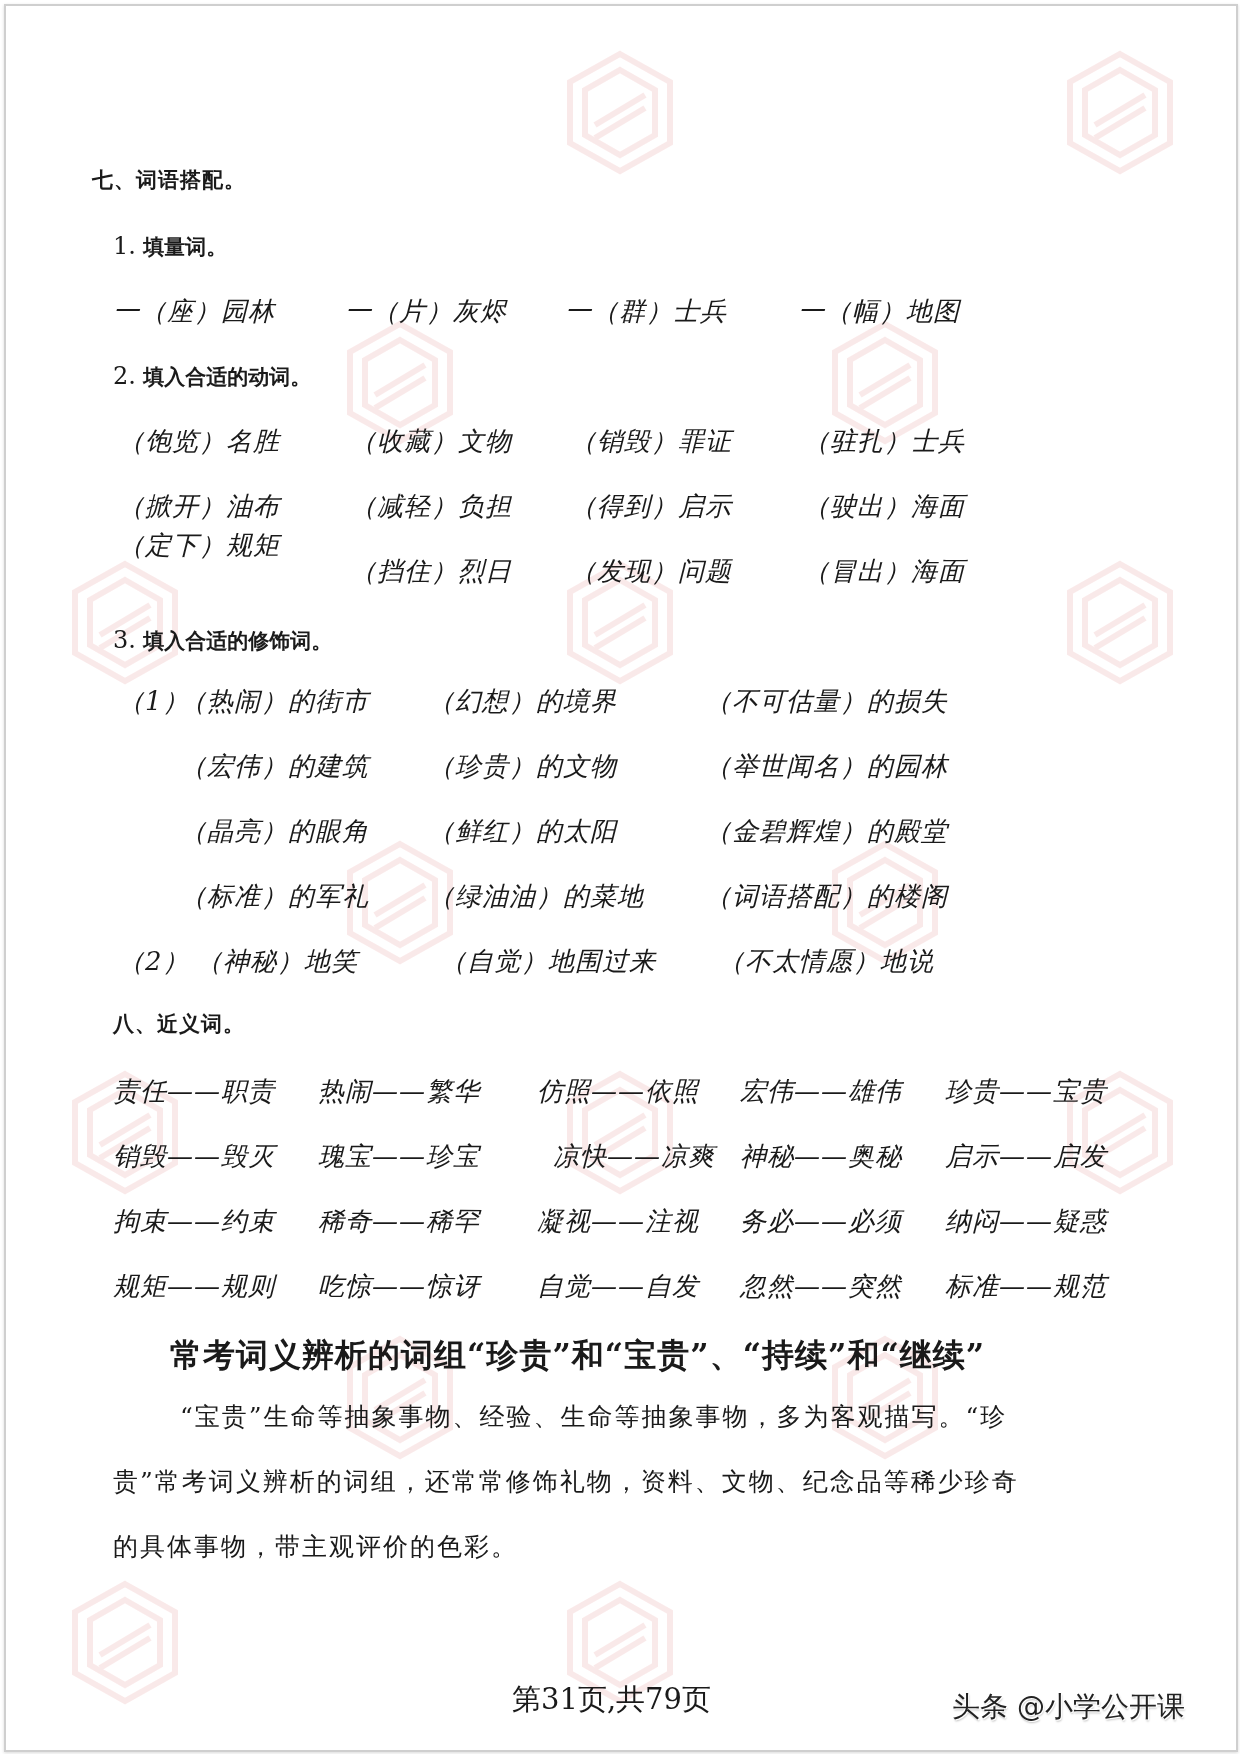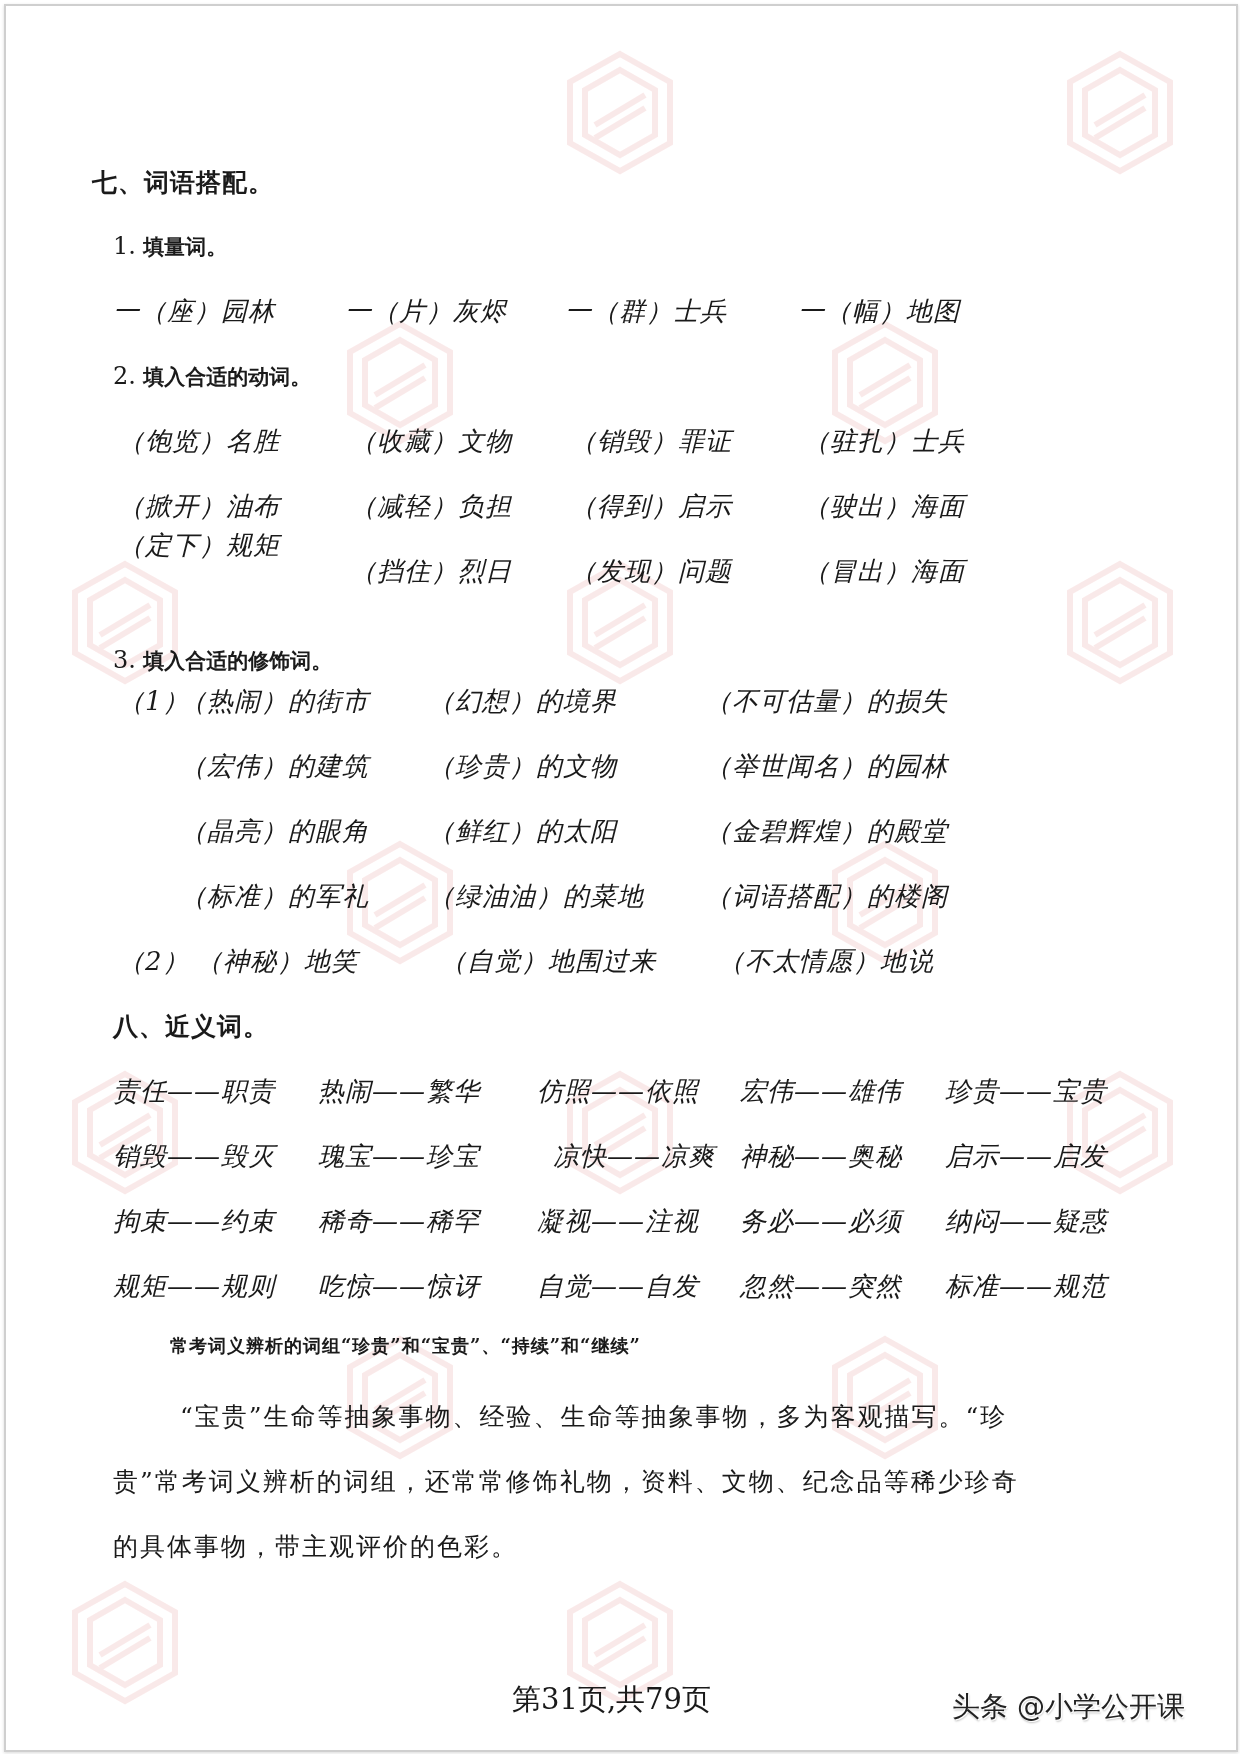--- a/index.html
+++ b/index.html
@@ -8,25 +8,25 @@
     font-family: "DejaVu Serif", "Liberation Serif", serif; color: #1a1a1a;
   }
   .page-frame {
     position: absolute; left: 4px; top: 4px; width: 1230px; height: 1744px;
     border: 2px solid #cfcfcf; box-shadow: 0 1px 3px rgba(0,0,0,0.15); background: #fff;
   }
   .wm {
     position: absolute; width: 110px; height: 125px; opacity: 0.22;
   }
   .abs { position: absolute; white-space: nowrap; }
-  .h1 { font-family: Liberation Serif, serif; font-weight: bold; font-size: 25px; letter-spacing: 1px; }
+  .h1 { font-family: Liberation Serif, serif; font-weight: bold; font-size: 21px; letter-spacing: 1px; }
   .h2 { font-family: "DejaVu Sans", "Liberation Sans", sans-serif; font-weight: bold; font-size: 21px; }
   .h2 .num { font-family: "DejaVu Serif", "Liberation Serif", serif; font-weight: normal; font-size: 24px; }
   .t { font-size: 26px; letter-spacing: 1px; font-style: italic; }
-  .heading-analysis { font-size: 18px; font-weight: bold; letter-spacing: 1px; }
+  .heading-analysis { font-size: 32px; font-weight: bold; letter-spacing: 1px; }
   .para { font-size: 25px; letter-spacing: 2px; }
   .footer-page { font-size: 29px; }
   .footer-brand { font-family: "DejaVu Sans", "Liberation Sans", sans-serif; font-size: 28px; color: #222; text-shadow: 1px 1px 0 #fff, -1px -1px 0 #fff, 1px 2px 2px rgba(0,0,0,0.25); }
 </style>
 </head>
 <body>
 
 <div class="page-frame"></div>
 
 <svg class="wm" style="left:565px;top:50px" viewBox="0 0 110 125">
@@ -179,21 +179,21 @@
 <div class="abs t" style="left:803px;top:424px">（驻扎）士兵</div>
 <div class="abs t" style="left:118px;top:489px">（掀开）油布</div>
 <div class="abs t" style="left:350px;top:489px">（减轻）负担</div>
 <div class="abs t" style="left:570px;top:489px">（得到）启示</div>
 <div class="abs t" style="left:803px;top:489px">（驶出）海面</div>
 <div class="abs t" style="left:118px;top:528px">（定下）规矩</div>
 <div class="abs t" style="left:350px;top:554px">（挡住）烈日</div>
 <div class="abs t" style="left:570px;top:554px">（发现）问题</div>
 <div class="abs t" style="left:803px;top:554px">（冒出）海面</div>
 
-<div class="abs h2" style="left:113px;top:646px">
+<div class="abs h2" style="left:113px;top:626px">
   <span class="num">3.</span>
   <span>填入合适的修饰词。</span>
 </div>
 <div class="abs t" style="left:118px;top:684px">（1）</div>
 <div class="abs t" style="left:180px;top:684px">（热闹）的街市</div>
 <div class="abs t" style="left:428px;top:684px">（幻想）的境界</div>
 <div class="abs t" style="left:705px;top:684px">（不可估量）的损失</div>
 <div class="abs t" style="left:180px;top:749px">（宏伟）的建筑</div>
 <div class="abs t" style="left:428px;top:749px">（珍贵）的文物</div>
 <div class="abs t" style="left:705px;top:749px">（举世闻名）的园林</div>

